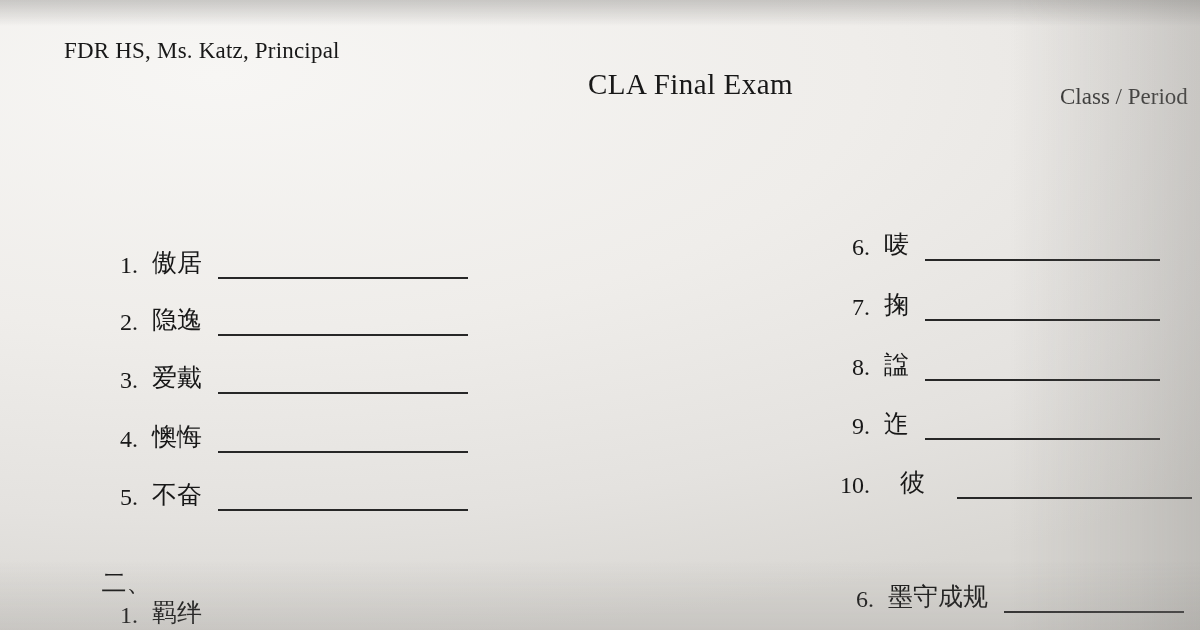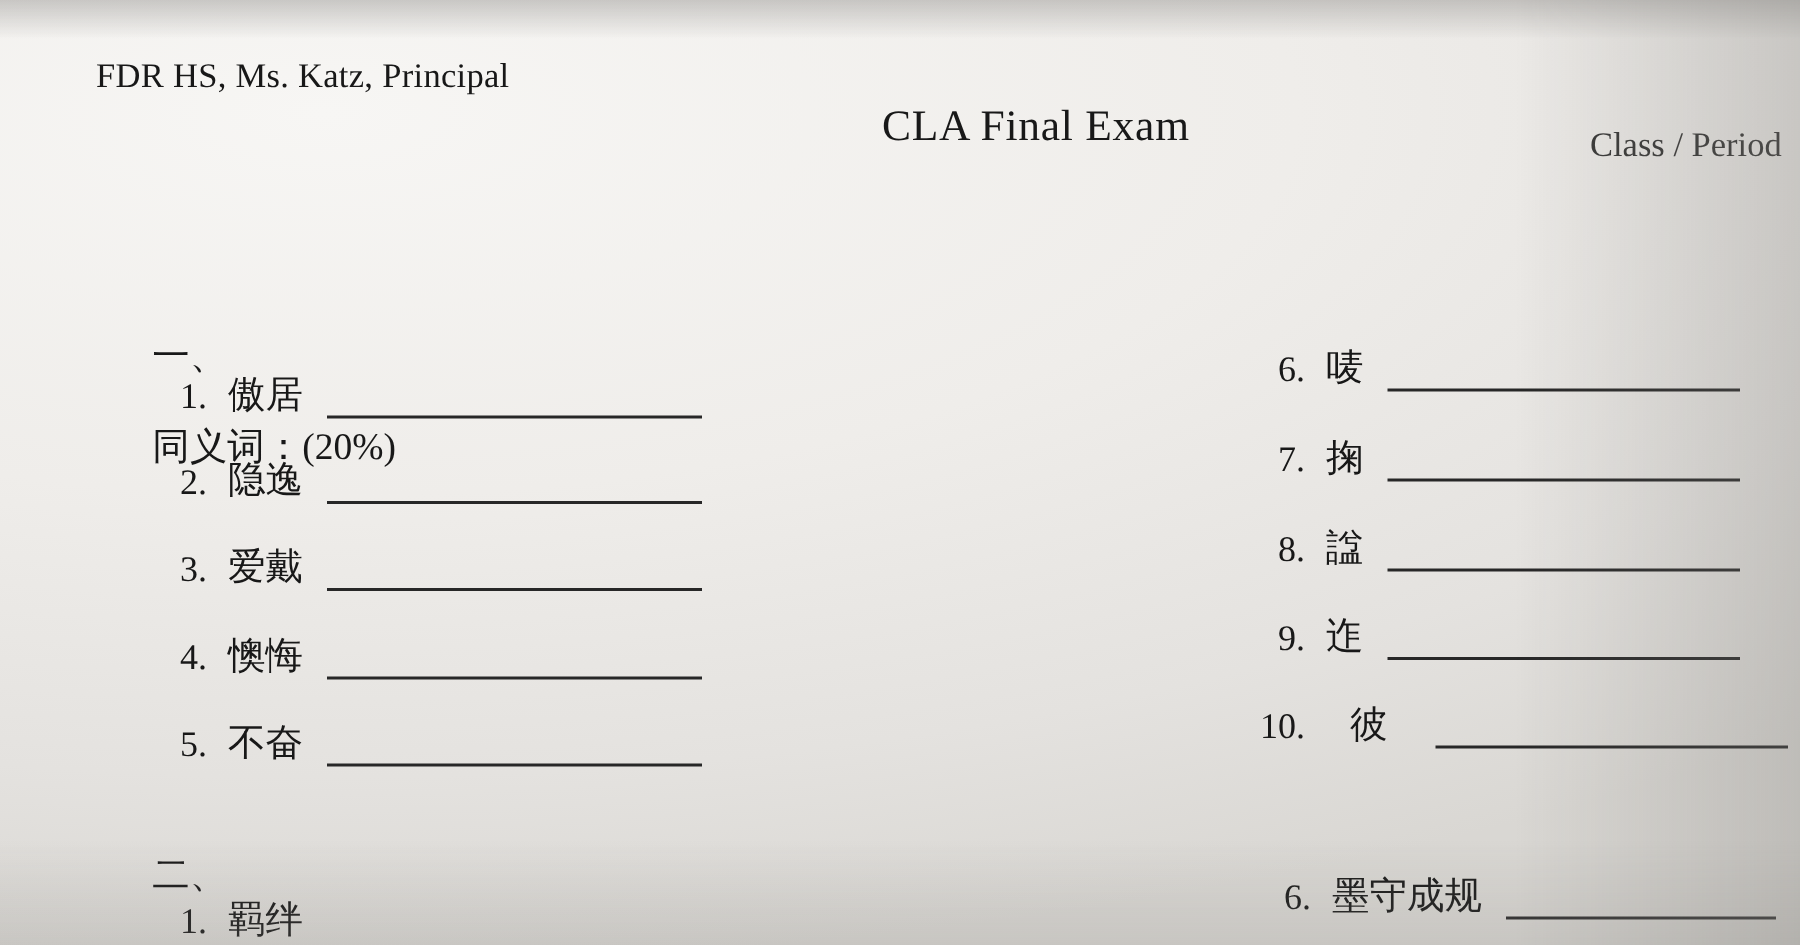--- a/index.html
+++ b/index.html
@@ -150,25 +150,20 @@
   <div id="content-layer">
 
     <div id="header-block">
       <div class="hline">FDR HS, Ms. Katz, Principal</div>
     </div>
 
     <div id="exam-title">CLA Final Exam</div>
 
     <div id="class-period">Class / Period</div>
 
-    <div class="section-head" id="sec1-head">
-      <span>一、</span>
-      <span style="display:inline-block;width:40px"></span>
-      <span>同义词：(20%)</span>
-    </div>
 
     <div class="item col-left i1">
       <span class="num">1.</span>
       <span class="word">傲居</span>
       <span class="blank"></span>
     </div>
     <div class="item col-left i2">
       <span class="num">2.</span>
       <span class="word">隐逸</span>
       <span class="blank"></span>

